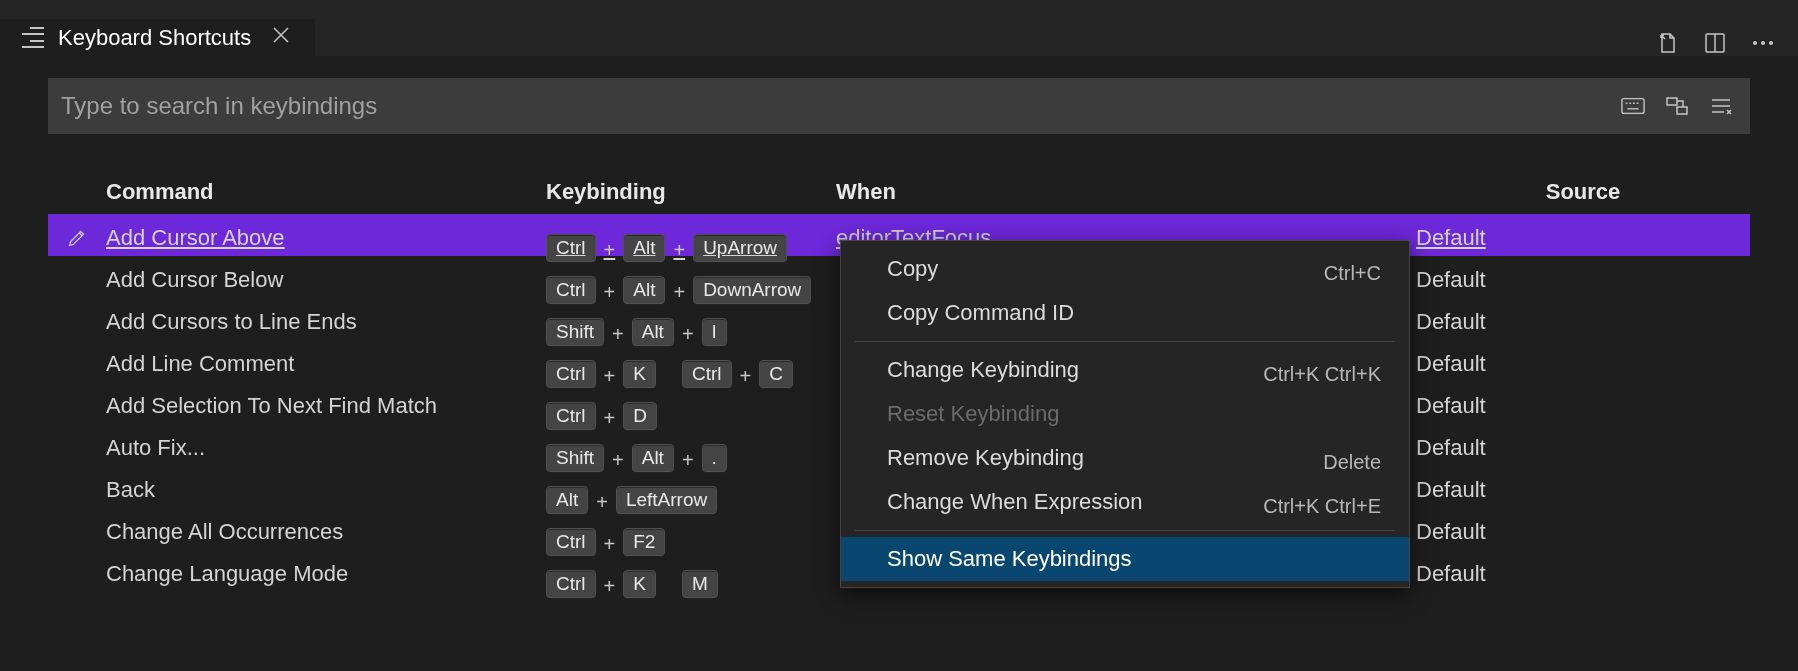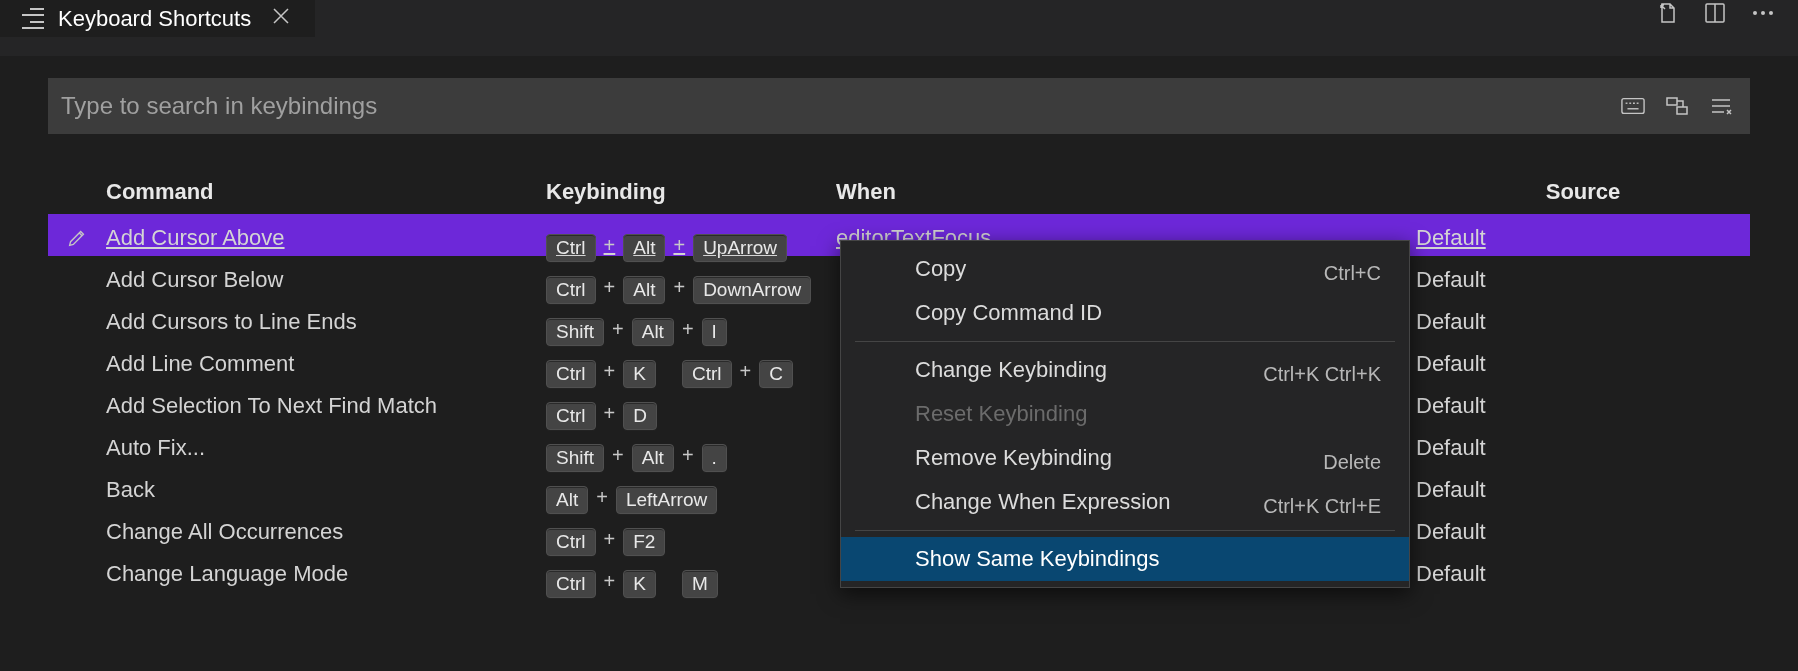--- a/index.html
+++ b/index.html
@@ -10,21 +10,21 @@
     font-family: "Segoe UI", Arial, sans-serif;
     color: #cccccc;
     font-size: 21px;
     overflow: hidden;
   }
   
   .tab-bar {
     height: 56px;
     background: #252526;
     display: flex;
-    align-items: flex-start;
+    align-items: flex-end;
   }
   .tab {
     display: flex;
     align-items: center;
     background: #1e1e1e;
     padding: 0 18px 0 22px;
     gap: 14px;
     border-right: 1px solid #252526;
   }
   .tab .list-icon {
@@ -117,21 +117,21 @@
   .tbody .trow {
     font-size: 22px;
     color: #d4d4d4;
   }
   .trow.sel { background: #6d28d9; text-decoration: underline; }
   .trow .edit-icon {
     grid-column: 1;
     display:flex; justify-content:center;
   }
   .trow .cmd { grid-column: 2; white-space: nowrap; overflow: hidden; text-overflow: ellipsis;}
-  .trow .kb  { grid-column: 3; display:flex; align-items:flex-start; gap:6px; flex-wrap: wrap; margin-top: 20px;}
+  .trow .kb  { grid-column: 3; display:flex; align-items:flex-end; gap:6px; flex-wrap: wrap; margin-top: 20px;}
   .trow .when{ grid-column: 4; color:#d0d0d0; white-space: nowrap; overflow:hidden;}
   .trow .src { grid-column: 5; }
 
   .key {
     background: #444444;
     border: 1px solid #505050;
     border-radius: 4px;
     padding: 2px 9px;
     font-size: 19px;
     line-height: 22px;
@@ -149,21 +149,21 @@
     background: #252526;
     border: 1px solid #454545;
     box-shadow: 0 6px 20px rgba(0,0,0,0.6);
     z-index: 100;
     padding: 6px 0;
   }
   .ctx-item {
     display: flex;
     align-items: center;
     justify-content: space-between;
-    padding: 8px 28px 8px 74px;
+    padding: 8px 28px 8px 46px;
     font-size: 22px;
     color: #dcdcdc;
     cursor: pointer;
     height: 44px;
   }
   .ctx-item.disabled { color: #6b6b6b; cursor: default; }
   .ctx-item.hover { background: #094771; color: #ffffff; }
   .ctx-sep {
     height: 1px;
     background: #454545;

